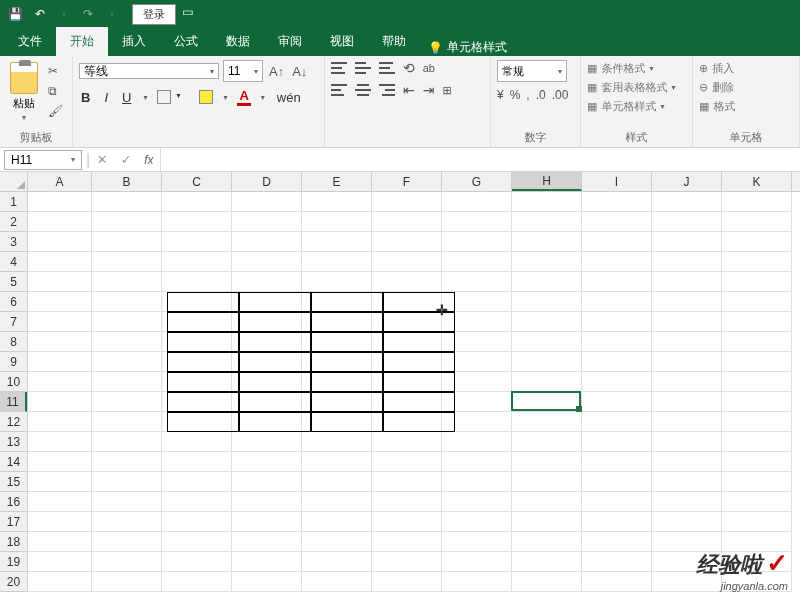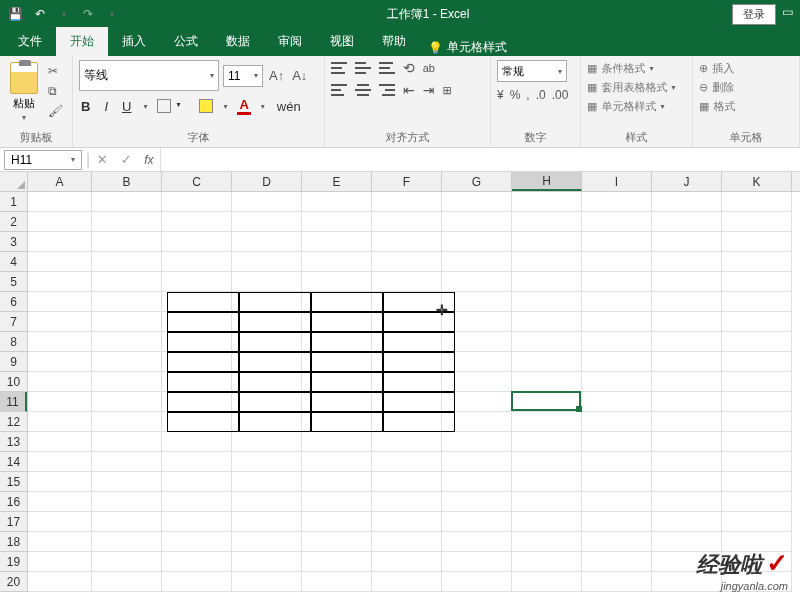--- a/index.html
+++ b/index.html
@@ -25,21 +25,21 @@
     
     .paste-btn { display: flex; flex-direction: column; align-items: center; gap: 2px; padding: 2px 4px; }
     .paste-icon { width: 28px; height: 32px; background: linear-gradient(to bottom, #fff 30%, #f8d568 30%); border: 1px solid #d4a94a; border-radius: 2px; position: relative; }
     .paste-icon::before { content: ''; position: absolute; top: -3px; left: 8px; width: 12px; height: 6px; background: #888; border-radius: 2px 2px 0 0; }
     .paste-label { font-size: 11px; }
     .clip-col { display: flex; flex-direction: column; gap: 6px; padding: 4px 2px; }
     .small-icon { width: 16px; height: 14px; font-size: 12px; color: #555; }
     
     .font-group .group-content { flex-direction: column; gap: 6px; }
     .font-row1 { display: flex; gap: 4px; align-items: center; }
-    .font-name { width: 140px; height: 31px; border: 1px solid #ababab; background: #fff; font-size: 12px; padding: 2px 4px; display: flex; align-items: center; justify-content: space-between; }
+    .font-name { width: 140px; height: 16px; border: 1px solid #ababab; background: #fff; font-size: 12px; padding: 2px 4px; display: flex; align-items: center; justify-content: space-between; }
     .font-size { width: 40px; height: 22px; border: 1px solid #ababab; background: #fff; font-size: 12px; padding: 2px 4px; display: flex; align-items: center; justify-content: space-between; }
     .aa { font-size: 13px; color: #555; padding: 0 2px; }
     .font-row2 { display: flex; gap: 10px; align-items: center; font-size: 13px; color: #333; }
     .font-btn { padding: 0 2px; }
     .underline { text-decoration: underline; }
     .border-btn { border: 1px solid #888; width: 14px; height: 14px; display: inline-block; position: relative; }
     .border-btn::after { content: '▾'; position: absolute; right: -10px; font-size: 8px; }
     .fill-btn { width: 14px; height: 14px; background: #ffeb3b; display: inline-block; border: 1px solid #888; position: relative; }
     .font-color { border-bottom: 3px solid #c00; color: #c00; padding: 0 2px; font-weight: bold; }
     
@@ -96,21 +96,20 @@
 <body>
 
 <div class="titlebar">
   <div class="titlebar-left">
     <span class="qat-icon">💾</span>
     <span class="qat-icon">↶</span>
     <span class="qat-icon dd">▾</span>
     <span class="qat-icon" style="opacity:.5">↷</span>
     <span class="qat-icon dd">▾</span>
   </div>
-  <div class="titlebar-center">工作簿1 - Excel</div>
   <div class="titlebar-right">
     <span class="login-btn">登录</span>
     <span class="qat-icon">▭</span>
   </div>
 </div>
 
 <div class="ribbon-tabs">
   <div class="tab file">文件</div>
   <div class="tab active">开始</div>
   <div class="tab">插入</div>
@@ -163,21 +162,20 @@
         <span class="dd">▾</span>
         <span class="border-btn"></span>
         <span style="width:8px"></span>
         <span class="fill-btn"></span>
         <span class="dd">▾</span>
         <span class="font-color">A</span>
         <span class="dd">▾</span>
         <span class="font-btn">wén</span>
       </div>
     </div>
-    <div class="group-label">字体</div>
   </div>
 
   <div class="ribbon-group align-group" style="width:166px">
     <div class="group-content">
       <div class="align-row">
         <div class="align-icon">
             <span style="width:100%"></span>
             <span style="width:70%"></span>
             <span style="width:85%"></span>
           </div>
@@ -208,21 +206,20 @@
         <div class="align-icon">
             <span style="width:100%"></span>
             <span style="width:60%;margin-left:auto"></span>
             <span style="width:80%;margin-left:auto"></span>
           </div>
         <span>⇤</span>
         <span>⇥</span>
         <span class="wrap-btn">⊞</span>
       </div>
     </div>
-    <div class="group-label">对齐方式</div>
   </div>
 
   <div class="ribbon-group number-group" style="width:90px">
     <div class="group-content">
       <div class="num-format">
         <span>常规</span>
           <span class="dd">▾</span>
       </div>
       <div class="num-row">
         <span>¥</span>

